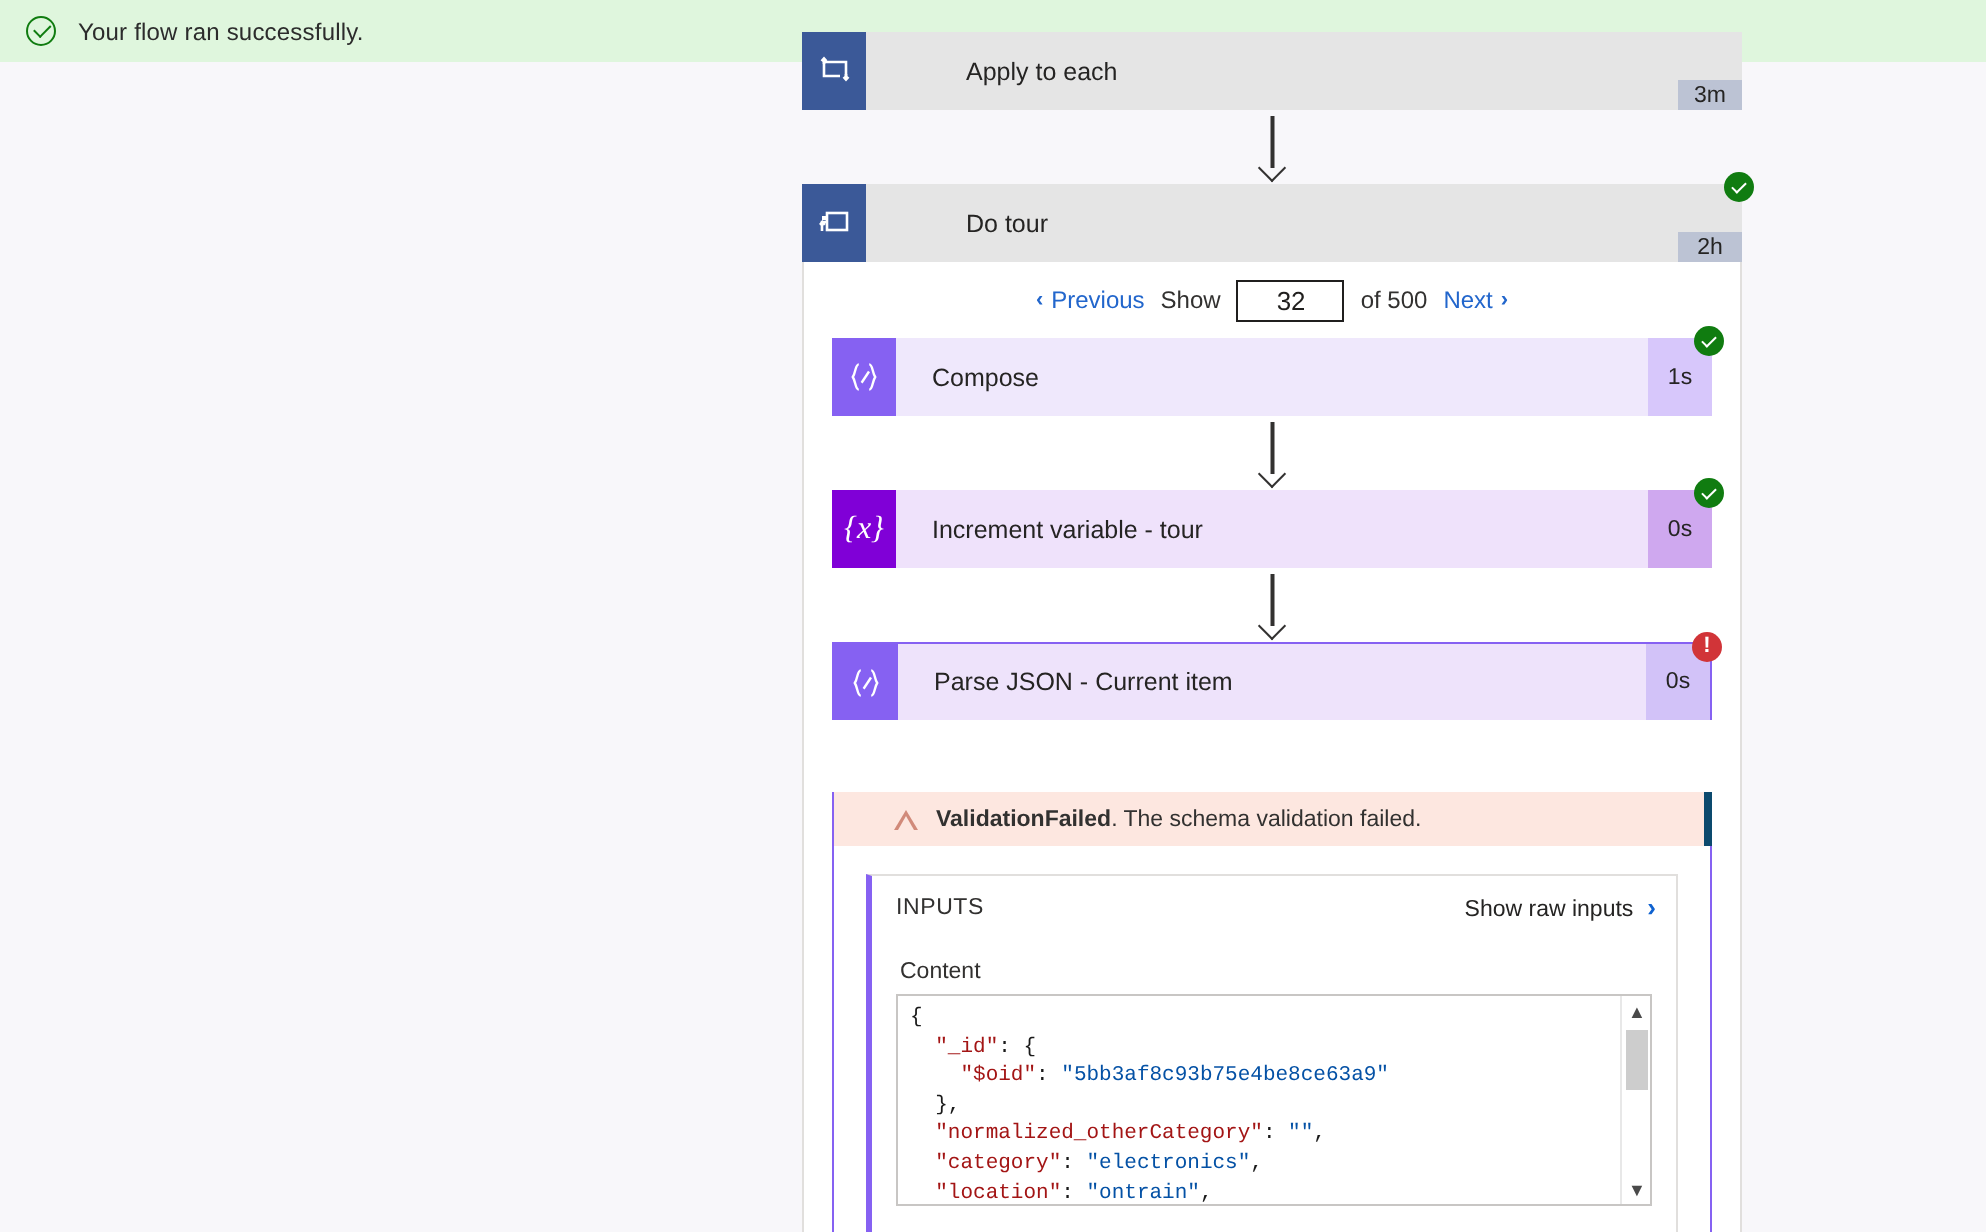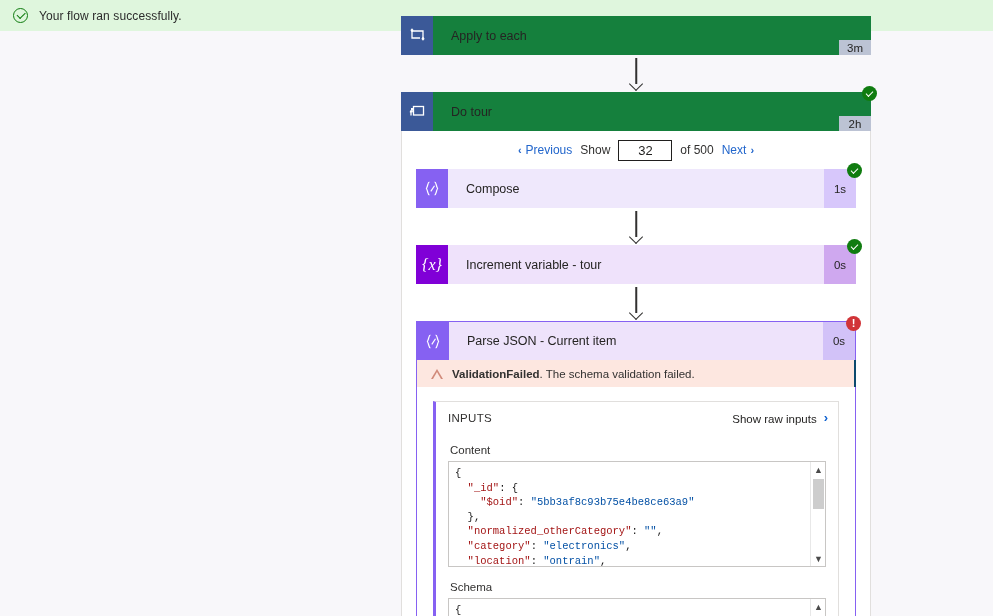--- a/index.html
+++ b/index.html
@@ -53,21 +53,21 @@
     padding-left: 18px; font-size: 12.5px; color: #252423;
     overflow: hidden; white-space: nowrap;
   }
   .card .dur {
     width: 32px; flex: 0 0 32px;
     display: flex; align-items: center; justify-content: center;
     font-size: 11.5px; color: #252423;
   }
 
   
-  .card.blue { background:#15803d; }
+  .card.blue { background:#e5e5e5;gap:32px; }
   .card.blue .ico { background:#3b5998; }
   .card.blue .dur { background:#bcc3d4;margin-top:24px; }
 
   .card.lav { background:#efe8fc; }
   .card.lav .ico { background:#8661f2; }
   .card.lav .dur { background:#d7c7fb; }
 
   .card.violet { background:#efe2fb; }
   .card.violet .ico { background:#8000d7; }
   .card.violet .dur { background:#cfa8ef; }
@@ -121,23 +121,23 @@
   .pager .chev { font-size: 11px; font-weight: bold; }
   .pager input {
     width: 54px; height: 21px; border:1px solid #201f1e; background:#fff;
     font-family:"Liberation Sans", sans-serif; font-size:13px;
     padding: 0 19px; color:#201f1e; outline:none;
   }
   .pager .lbl { color:#323130; }
 
   
   .errstrip {
-    background:#fde7e0; border-left:1px solid #8661f2; border-right:2px solid #0c4a6e;
-    height: 27px; display:flex; align-items:center; padding-left: 14px;
-    font-size: 11.5px; color:#323130;
+    background:#fde7e0; border-left:1px solid #8661f2; border-right:4px solid #0c4a6e;
+    height: 27px; display:flex; align-items:center; padding-left: 30px;
+    font-size: 11.5px; color:#323130;margin-top:36px;
   }
   .errstrip .warn {
     width:0;height:0;border-left:6px solid transparent;border-right:6px solid transparent;
     border-bottom:10px solid #d18a7a; position:relative; margin-right:9px; flex:0 0 auto;
   }
   .errstrip .warn::after{
     content:""; position:absolute; left:-4px; top:3px;
     border-left:4px solid transparent;border-right:4px solid transparent;
     border-bottom:7px solid #fde7e0;
   }

